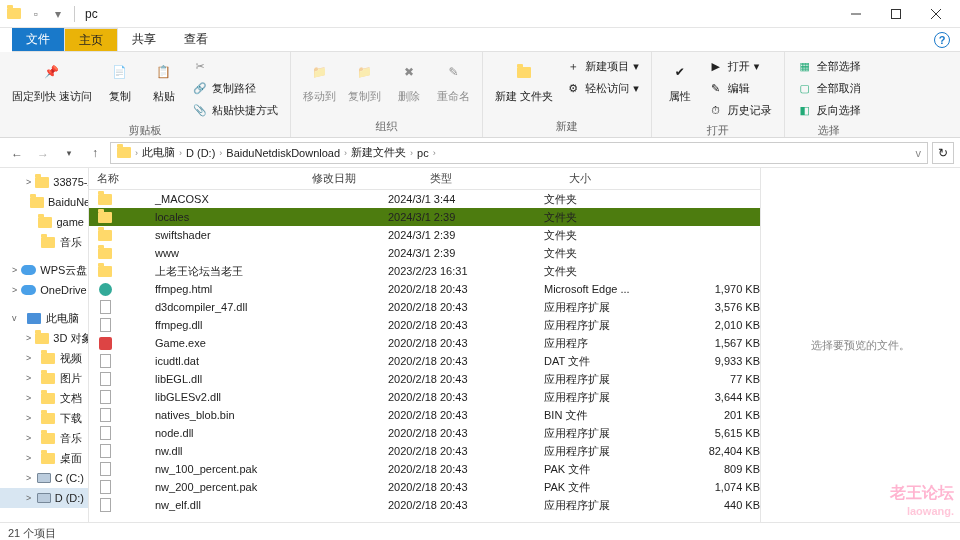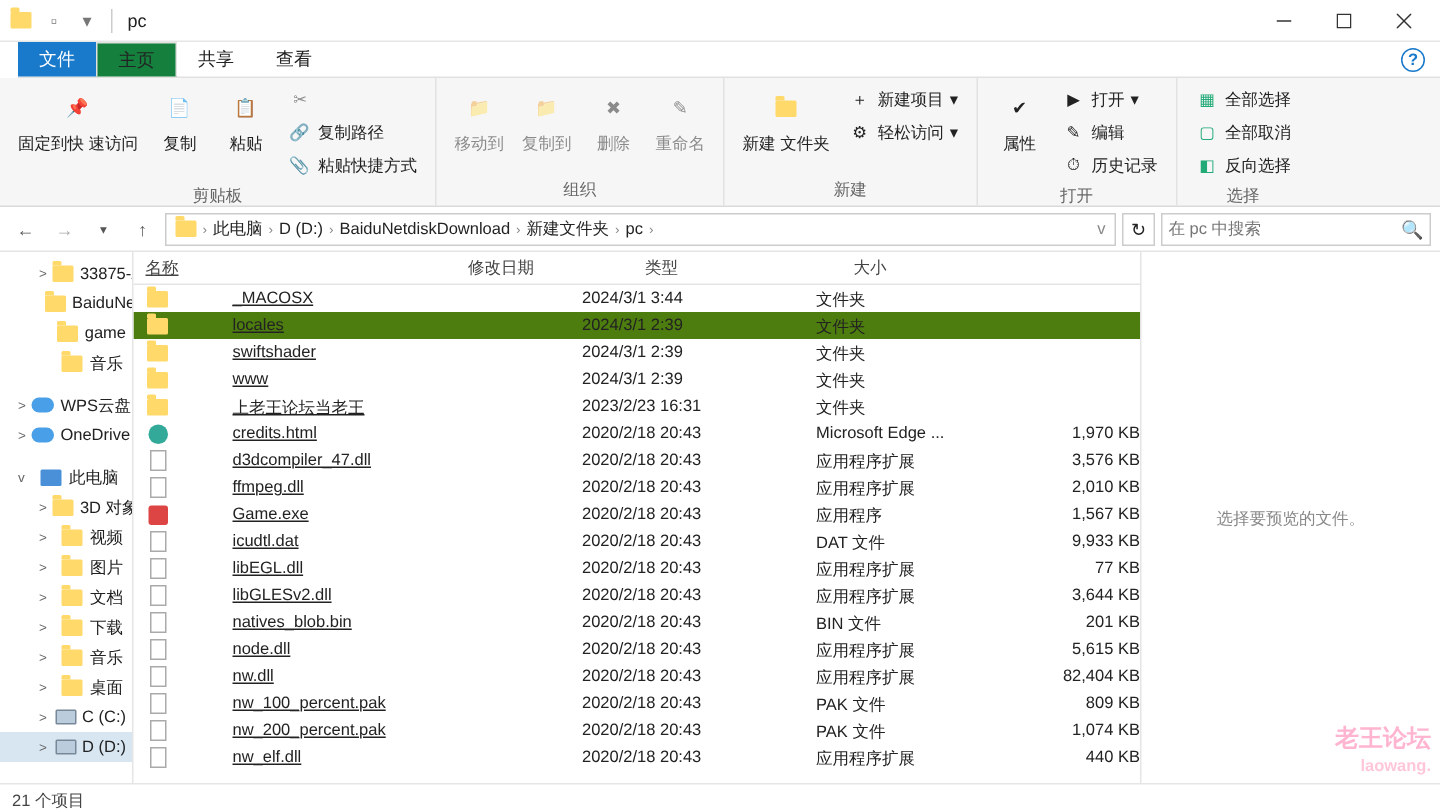--- a/index.html
+++ b/index.html
@@ -12,21 +12,21 @@
 .titlebar .sep { width: 1px; height: 16px; background: #ccc; margin: 0 4px; }
 .titlebar .title { margin-left: 6px; font-size: 12px; }
 .titlebar .spacer { flex: 1; }
 .titlebar .winbtn { width: 40px; height: 28px; display: flex; align-items: center; justify-content: center; }
 .titlebar .winbtn svg { width: 10px; height: 10px; }
 
 
 .ribbontabs { height: 24px; display: flex; align-items: stretch; border-bottom: 1px solid #e1e1e1; margin-left: 12px; }
 .ribbontabs .tab { padding: 0 14px; display: flex; align-items: center; font-size: 12px; cursor: pointer; }
 .ribbontabs .file { background: #1979ca; color: #fff; }
-.ribbontabs .active { background: #15803d; border: 1px solid #e1e1e1; border-bottom: none; text-align: center; }
+.ribbontabs .active { background: #eab308; border: 1px solid #e1e1e1; border-bottom: none; text-align: center; }
 .ribbontabs .spacer { flex: 1; }
 .ribbontabs .help { width: 30px; display: flex; align-items: center; justify-content: center; color: #1979ca; font-weight: bold; border: 1px solid #1979ca; border-radius: 50%; height: 16px; width: 16px; font-size: 11px; margin: 4px 10px 0 0; }
 
 
 .ribbon { height: 86px; background: #f6f6f6; border-bottom: 1px solid #dadada; display: flex; }
 .group { display: flex; flex-direction: column; padding: 2px 6px; border-right: 1px solid #e2e2e2; }
 .group .controls { flex: 1; display: flex; align-items: flex-start; }
 .group .label { text-align: center; font-size: 11px; color: #666; padding: 1px 0; }
 .bigbtn { display: flex; flex-direction: column; align-items: center; justify-content: flex-start; padding: 2px 6px; min-width: 42px; }
 .bigbtn .ic { width: 32px; height: 32px; display: flex; align-items: center; justify-content: center; }
@@ -53,21 +53,21 @@
 .treeitem .exp { width: 10px; font-size: 9px; color: #666; }
 .treeitem .ic { width: 16px; height: 16px; display: flex; align-items: center; justify-content: center; }
 .treeitem.sel { background: #d8e6f2; }
 .treeitem.l2 { padding-left: 26px; }
 .treesep { height: 8px; }
 
 .filepane { flex: 1; display: flex; }
 .filelist { flex: 1; overflow: hidden; }
 .cols { display: flex; border-bottom: 1px solid #e5e5e5; height: 22px; align-items: center; font-size: 11px; color: #444; }
 .cols .c { padding: 0 8px; border-right: 1px solid transparent; }
-.c-name { width: 215px; text-decoration: underline; }
+.c-name { width: 215px; }
 .c-date { width: 118px; }
 .c-type { width: 108px; }
 .c-size { width: 70px; text-align: right; }
 .row { display: flex; height: 18px; align-items: center; font-size: 11px; padding-left: 8px; gap: 38px; }
 .row.sel { background: #4d7c0f; }
 .row .ic { width: 16px; height: 16px; display: flex; align-items: center; justify-content: center; margin-right: 4px; }
 .row .c-name { width: 195px; }
 
 .preview { width: 200px; border-left: 1px solid #e5e5e5; display: flex; align-items: center; justify-content: center; color: #888; font-size: 11px; position: relative; }
 .watermark { position: absolute; right: 6px; bottom: 2px; color: #f7a; font-size: 16px; font-weight: bold; opacity: 0.55; text-align: right; line-height: 18px; }
@@ -258,24 +258,20 @@
     <span class="seg">BaiduNetdiskDownload</span>
       <span class="chev">›</span>
     <span class="seg">新建文件夹</span>
       <span class="chev">›</span>
     <span class="seg">pc</span>
       <span class="chev">›</span>
     <span style="flex:1"></span>
     <span class="seg" style="color:#888">v</span>
   </div>
   <div class="refresh">↻</div>
-  <div class="search">
-    <input placeholder="在 pc 中搜索" style="">
-    <span style="color:#888">🔍</span>
-  </div>
 </div>
 
 <div class="main">
   <div class="tree" id="tree">
       <div class="treeitem l2">
         <span class="exp">&gt;</span>
         <span class="ic">
           <div class="folder-ic"></div>
         </span>
         <span>33875-精致+作</span>
@@ -439,21 +435,21 @@
             </span>
             <div class="c-name">上老王论坛当老王</div>
             <div class="c-date">2023/2/23 16:31</div>
             <div class="c-type">文件夹</div>
             <div class="c-size"></div>
           </div>
           <div class="row">
             <span class="ic">
               <div class="html-ic"></div>
             </span>
-            <div class="c-name">credits.html</div>
+            <div class="c-name">ffmpeg.html</div>
             <div class="c-date">2020/2/18 20:43</div>
             <div class="c-type">Microsoft Edge ...</div>
             <div class="c-size">1,970 KB</div>
           </div>
           <div class="row">
             <span class="ic">
               <div class="file-ic"></div>
             </span>
             <div class="c-name">d3dcompiler_47.dll</div>
             <div class="c-date">2020/2/18 20:43</div>

